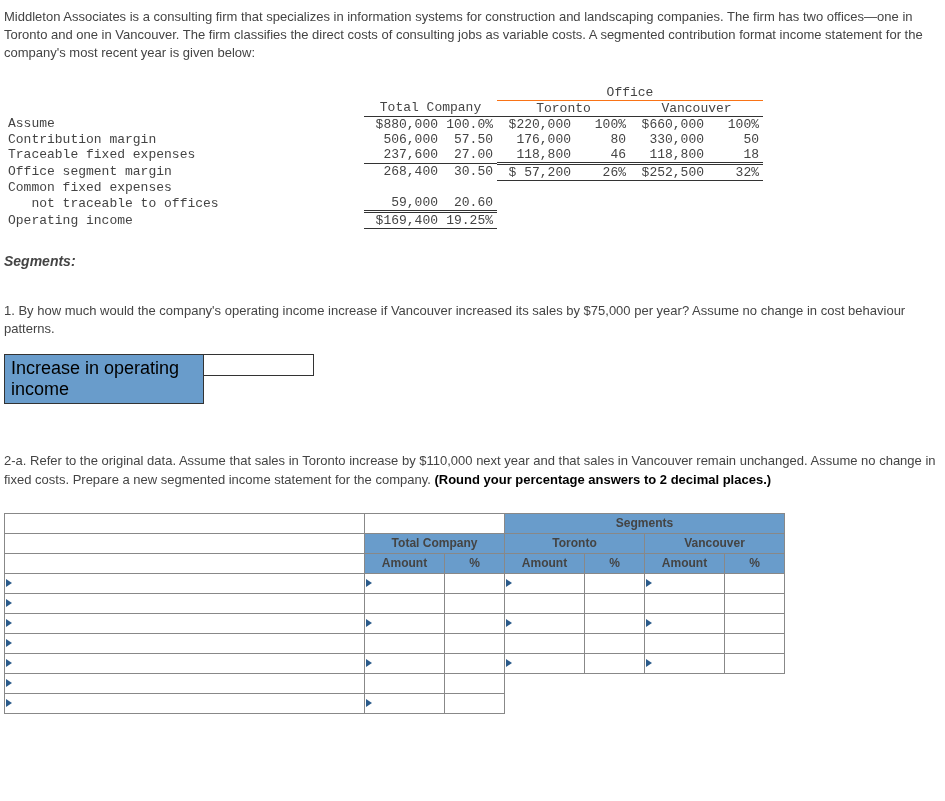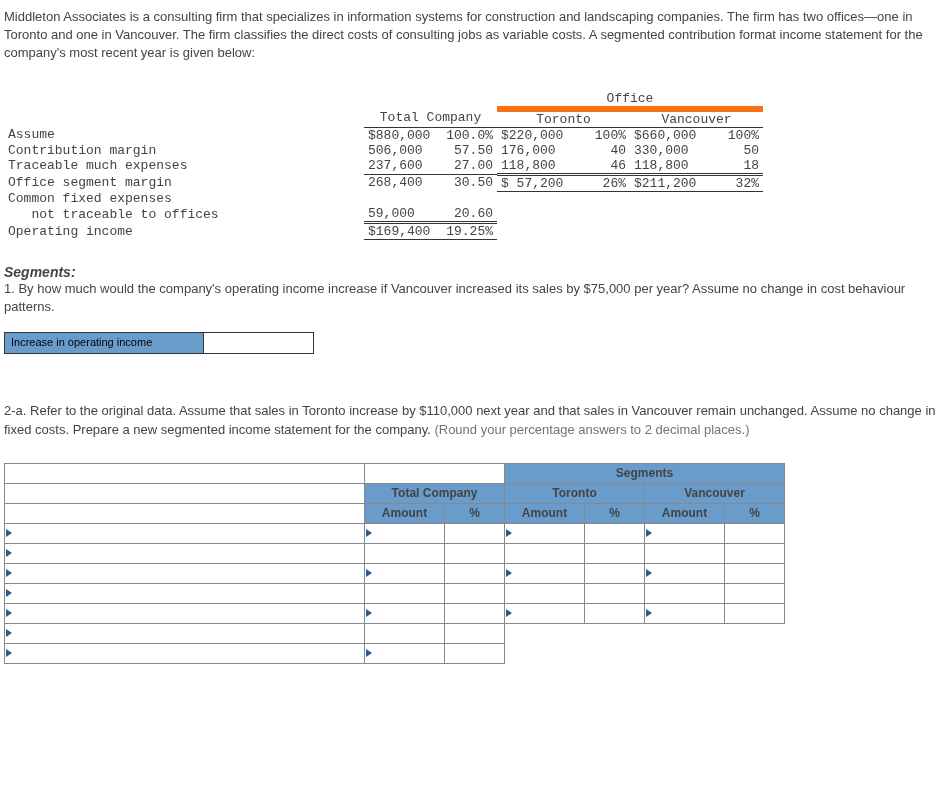--- a/index.html
+++ b/index.html
@@ -5,41 +5,41 @@
   * { box-sizing: border-box; }
   body {
     font-family: Arial, Helvetica, sans-serif;
     font-size: 13px;
     color: #444;
     margin: 0;
     padding: 8px 4px;
     width: 945px;
     background: #fff;
   }
-  .intro { line-height: 1.4; margin-bottom: 28px; }
+  .intro { line-height: 1.4; margin-bottom: 22px; }
   
   .income-table { font-family: "Courier New", monospace; font-size: 13px; border-collapse: collapse; margin-bottom: 24px; }
   .income-table td { padding: 0 4px; white-space: nowrap; }
   .lbl { width: 360px; font-family: "Courier New", monospace; }
-  .num { text-align: left; width: 78px; font-family: Liberation Mono, monospace; }
+  .num { text-align: right; width: 78px; font-family: Liberation Mono, monospace; }
   .pct { text-align: right; width: 55px; }
-  .office-head { text-align: center; border-bottom: 6px solid #f97316; }
+  .office-head { text-align: center; border-bottom: 1px solid #f97316; }
   .seg-head { text-align: center; }
   .bb { border-bottom: 1px solid #333; }
   .dbt { border-top: 3px double #333; }
   
   .req { margin-top: 8px; }
   .req-h { font-style: italic; font-weight: bold; font-size: 14px; }
-  .q { line-height: 1.4; margin-bottom: 16px; }
-  .red { color: #737373; font-weight: normal; }
+  .q { line-height: 1.4; margin-bottom: 16px; margin-top: 33px; }
+  .red { color: #000000; font-weight: bold; }
   
   .ans-row { display: flex; align-items: stretch; margin-bottom: 48px; }
   .ans-label {
     background: #699ccb; border: 1px solid #333; padding: 3px 6px;
-    font-size: 11px; color: #000; width: 200px;
+    font-size: 18px; color: #000; width: 200px;
   }
   .ans-input {
     border: 1px solid #333; border-left: none; width: 110px; height: 22px;
     font-size: 12px; padding: 0 4px;
   }
   
   .wtable { border-collapse: collapse; font-size: 12px; margin-top: 24px; }
   .wtable td, .wtable th {
     border: 1px solid #888; height: 20px; padding: 0; text-align: center;
   }
@@ -84,40 +84,40 @@
     <td class="num">$220,000</td>
         <td class="pct">100%</td>
     <td class="num">$660,000</td>
         <td class="pct">100%</td>
   </tr>
   <tr>
     <td class="lbl">Contribution margin</td>
     <td class="num">506,000</td>
         <td class="pct">57.50</td>
     <td class="num">176,000</td>
-        <td class="pct">40</td>
+        <td class="pct">80</td>
     <td class="num">330,000</td>
         <td class="pct">50</td>
   </tr>
   <tr>
-    <td class="lbl">Traceable much expenses</td>
+    <td class="lbl">Traceable fixed expenses</td>
     <td class="num bb">237,600</td>
         <td class="pct bb">27.00</td>
     <td class="num bb">118,800</td>
         <td class="pct bb">46</td>
     <td class="num bb">118,800</td>
         <td class="pct bb">18</td>
   </tr>
   <tr>
     <td class="lbl">Office segment margin</td>
     <td class="num">268,400</td>
         <td class="pct">30.50</td>
     <td class="num bb dbt">$ 57,200</td>
         <td class="pct bb dbt">26%</td>
-    <td class="num bb dbt">$211,200</td>
+    <td class="num bb dbt">$252,500</td>
         <td class="pct bb dbt">32%</td>
   </tr>
   <tr>
     <td class="lbl">Common fixed expenses</td>
     <td></td>
         <td></td>
         <td></td>
         <td></td>
         <td></td>
         <td></td>

